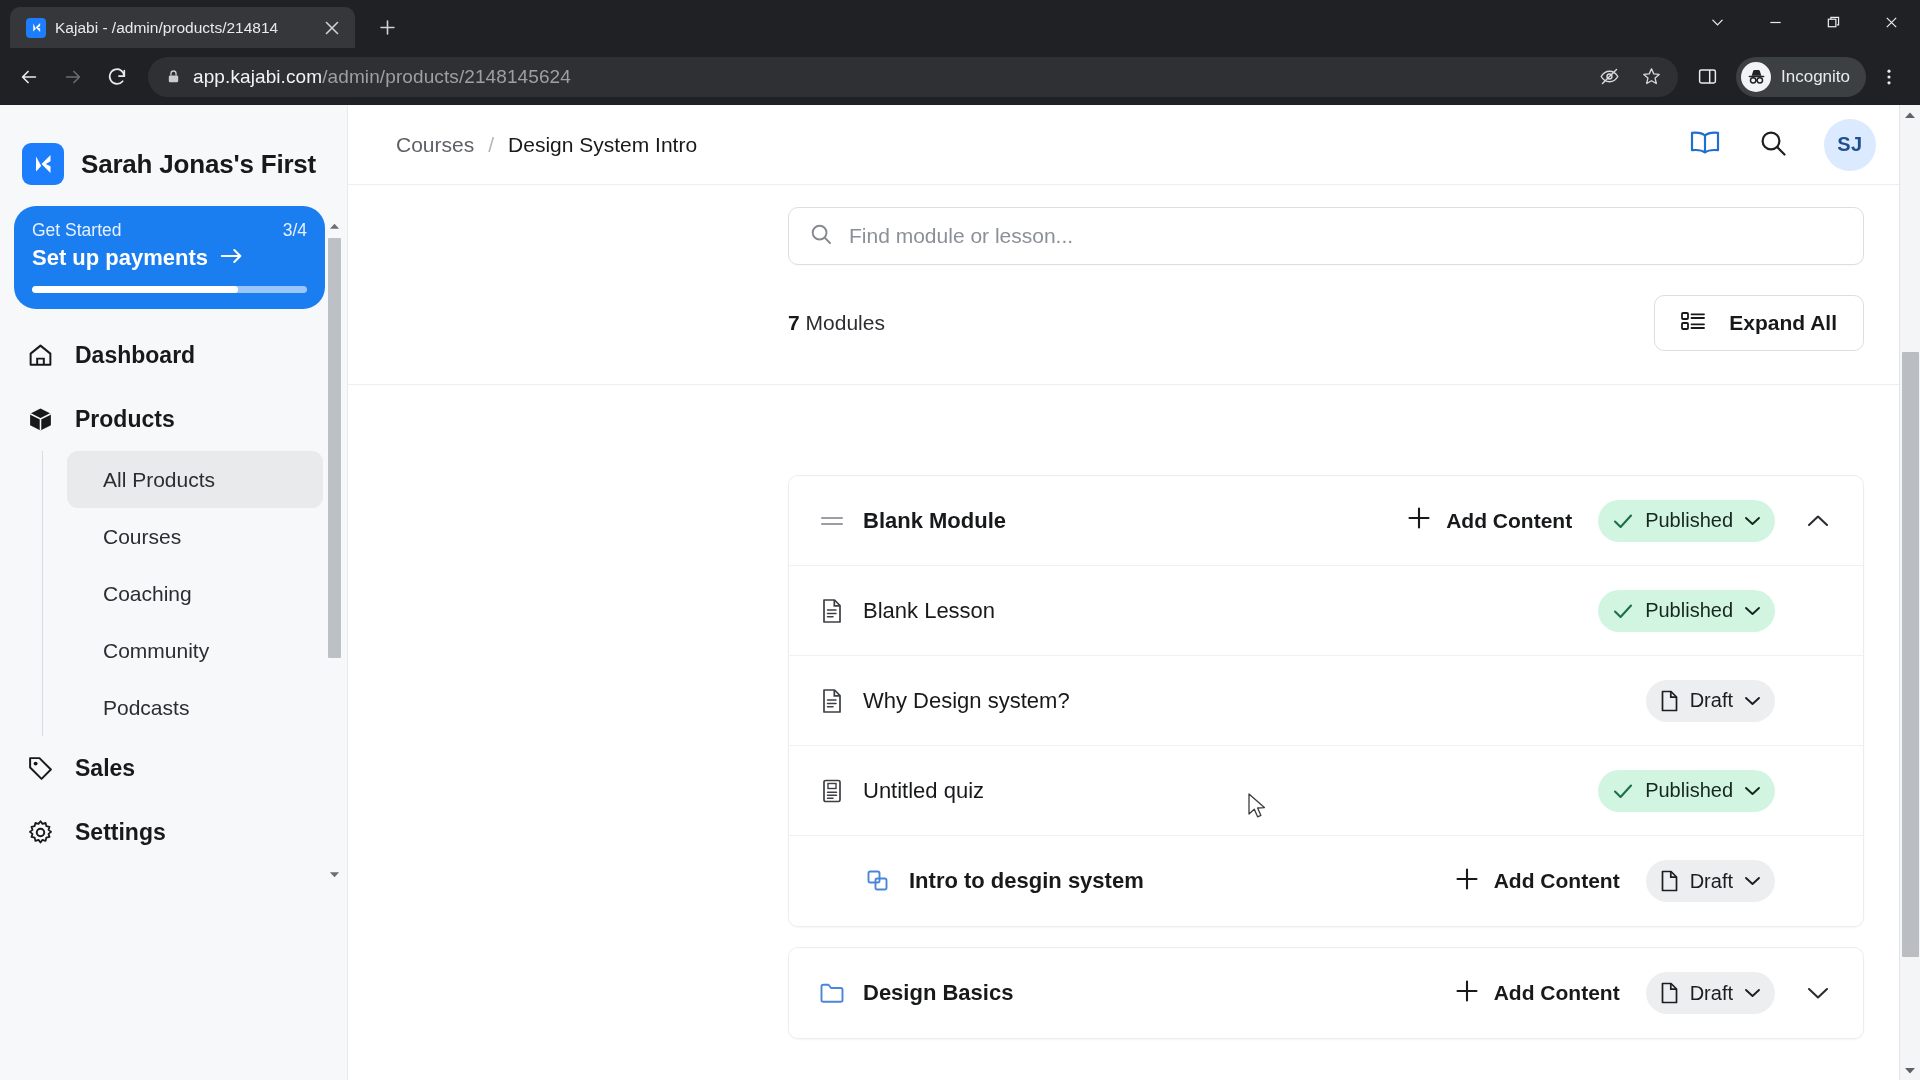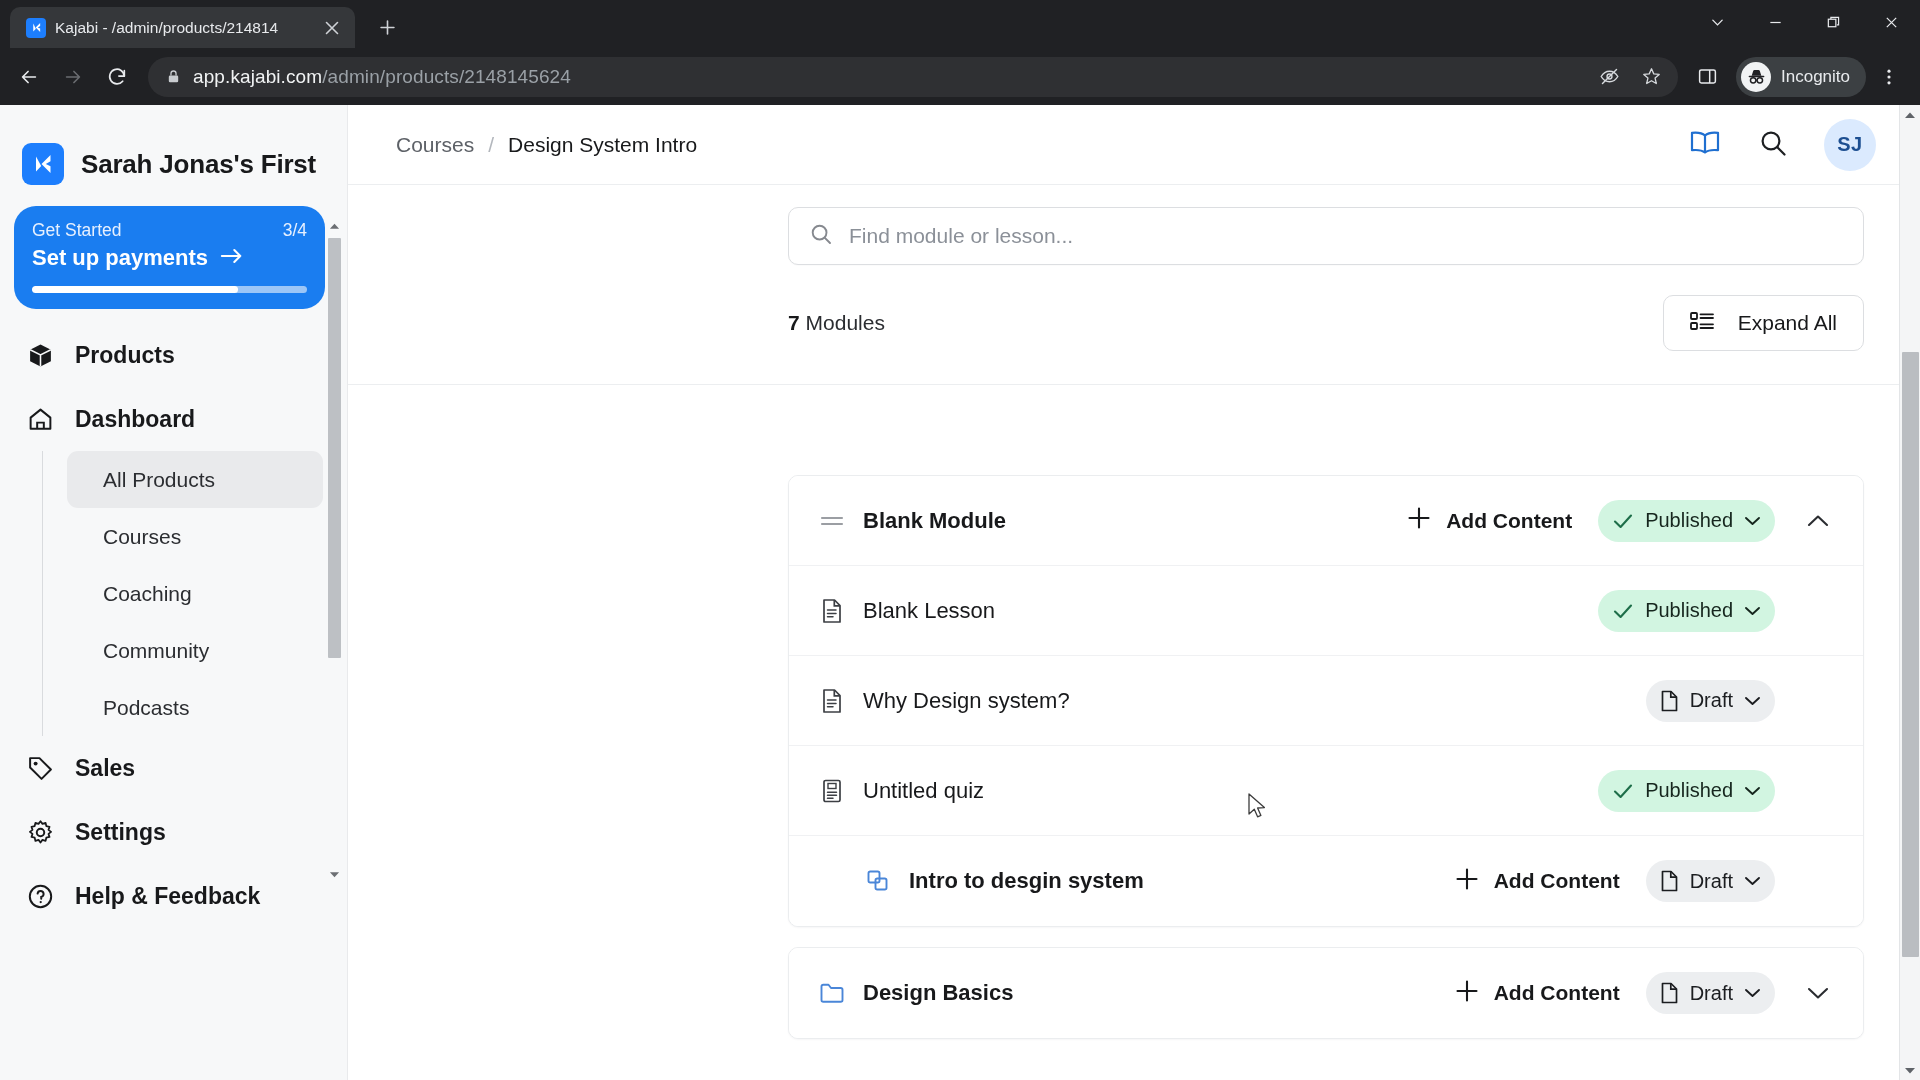--- a/index.html
+++ b/index.html
@@ -292,21 +292,21 @@
   .modcount b { font-weight: bold; color: #18191b; }
   .expand-all {
     margin-left: auto;
     display: flex; align-items: center; gap: 24px;
     height: 56px;
     padding: 0 26px;
     border: 1px solid #dcdee1;
     border-radius: 10px;
     background: #fff;
     font-size: 21px;
-    font-weight: normal;
+    font-weight: bold;
     color: #18191b;
   }
 
   .divider { margin-top: 33px; border-top: 1px solid #eceef0; }
 
   .list-area { padding: 0 56px 0 440px; }
 
   .card {
     margin-top: 90px;
     border: 1px solid #ebedef;
@@ -520,35 +520,35 @@
       <div class="gs-bar">
         <div class="gs-bar-fill" id="gs-fill" style="width: 75%;"></div>
       </div>
     </div>
 
     <nav class="navlist">
 
       <div class="navitem">
         <span class="ni-icon">
           <svg width="27" height="27" viewBox="0 0 26 26">
+              <path d="M3.5 11.2 L13 3.5 L22.5 11.2 V22 H3.5 Z" stroke="#18191b" stroke-width="1.9" fill="none" stroke-linejoin="round"></path>
+              <path d="M9.8 22 V16 h6.4 v6" stroke="#18191b" stroke-width="1.9" fill="none"></path>
+            </svg>
+        </span>
+        <span>Dashboard</span>
+      </div>
+
+      <div class="navitem">
+        <span class="ni-icon">
+          <svg width="27" height="27" viewBox="0 0 26 26">
               <path d="M13 2.5 L23 7.5 V18.5 L13 23.5 L3 18.5 V7.5 Z" fill="#18191b"></path>
               <path d="M3 7.5 L13 12.5 L23 7.5 M13 12.5 V23.5" stroke="#f7f8f9" stroke-width="1.5" fill="none"></path>
             </svg>
         </span>
         <span>Products</span>
-      </div>
-
-      <div class="navitem">
-        <span class="ni-icon">
-          <svg width="27" height="27" viewBox="0 0 26 26">
-              <path d="M3.5 11.2 L13 3.5 L22.5 11.2 V22 H3.5 Z" stroke="#18191b" stroke-width="1.9" fill="none" stroke-linejoin="round"></path>
-              <path d="M9.8 22 V16 h6.4 v6" stroke="#18191b" stroke-width="1.9" fill="none"></path>
-            </svg>
-        </span>
-        <span>Dashboard</span>
       </div>
 
       <div class="subnav">
         <div class="subitem active">
           <span>All Products</span>
         </div>
         <div class="subitem">
           <span>Courses</span>
         </div>
         <div class="subitem">
@@ -575,30 +575,20 @@
       <div class="navitem">
         <span class="ni-icon">
           <svg width="27" height="27" viewBox="0 0 26 26">
               <circle cx="13" cy="13" r="3.6" stroke="#18191b" stroke-width="1.9" fill="none"></circle>
               <path d="M13 2.2 l1.9 2.5 3-1 .7 3.1 3.1.7 -1 3 2.5 1.9 -2.5 1.9 1 3 -3.1.7 -.7 3.1 -3-1 -1.9 2.5 -1.9-2.5 -3 1 -.7-3.1 -3.1-.7 1-3 -2.5-1.9 2.5-1.9 -1-3 3.1-.7 .7-3.1 3 1 Z" stroke="#18191b" stroke-width="1.7" fill="none" stroke-linejoin="round"></path>
             </svg>
         </span>
         <span>Settings</span>
       </div>
 
-      <div class="navitem">
-        <span class="ni-icon">
-          <svg width="27" height="27" viewBox="0 0 26 26">
-              <circle cx="13" cy="13" r="10.3" stroke="#18191b" stroke-width="1.9" fill="none"></circle>
-              <path d="M10.2 10.2 a2.9 2.9 0 1 1 3.5 3.2 v1.8" stroke="#18191b" stroke-width="1.9" fill="none" stroke-linecap="round"></path>
-              <circle cx="13.2" cy="18.4" r="1.1" fill="#18191b"></circle>
-            </svg>
-        </span>
-        <span>Help &amp; Feedback</span>
-      </div>
     </nav>
 
     <div class="sb-scroll">
       <div class="sb-arrow">
         <svg width="11" height="8" viewBox="0 0 12 8">
             <path d="M1 7 L6 1.5 L11 7 Z" fill="#6c6f73"></path>
           </svg>
       </div>
       <div class="sb-track">
         <div class="sb-thumb"></div>

